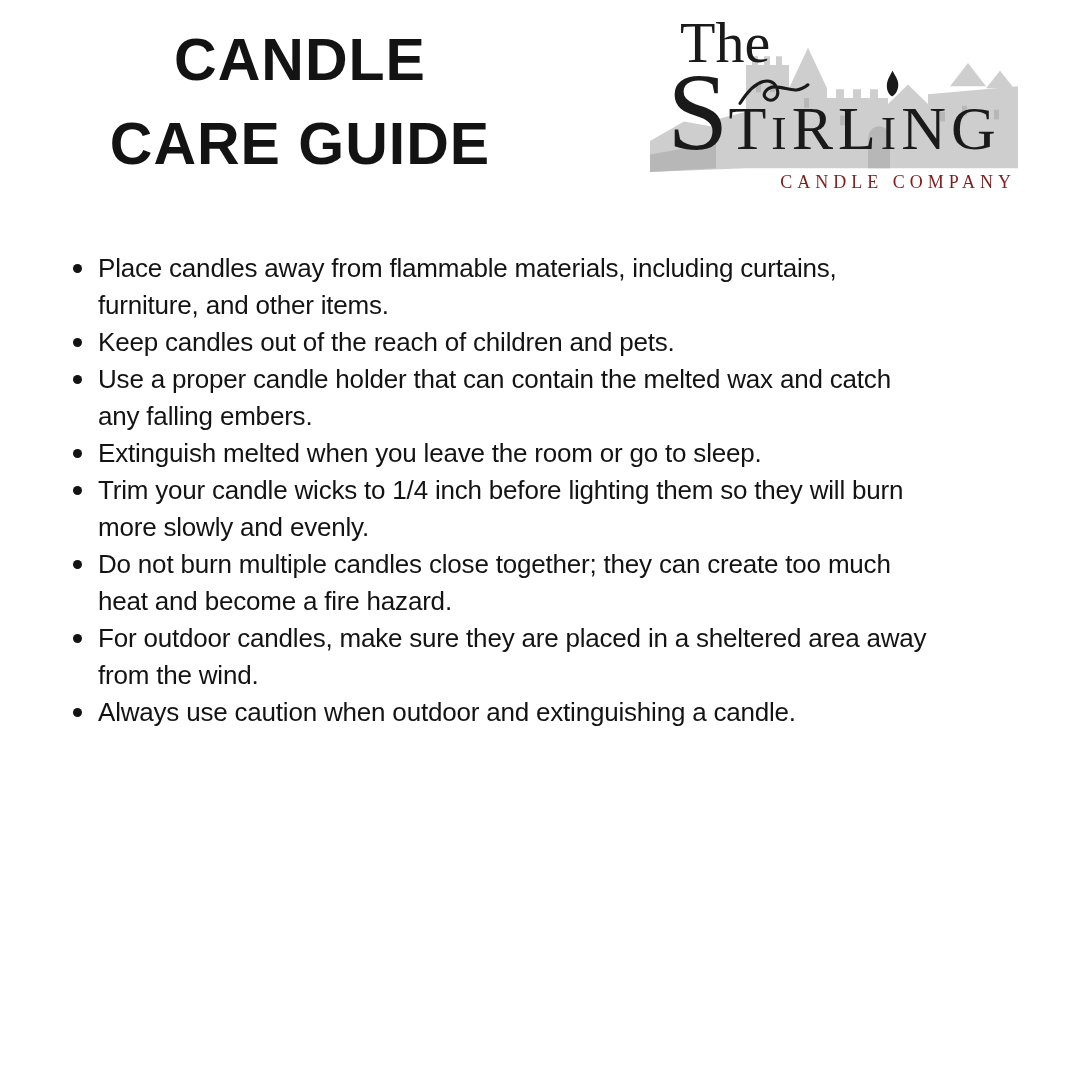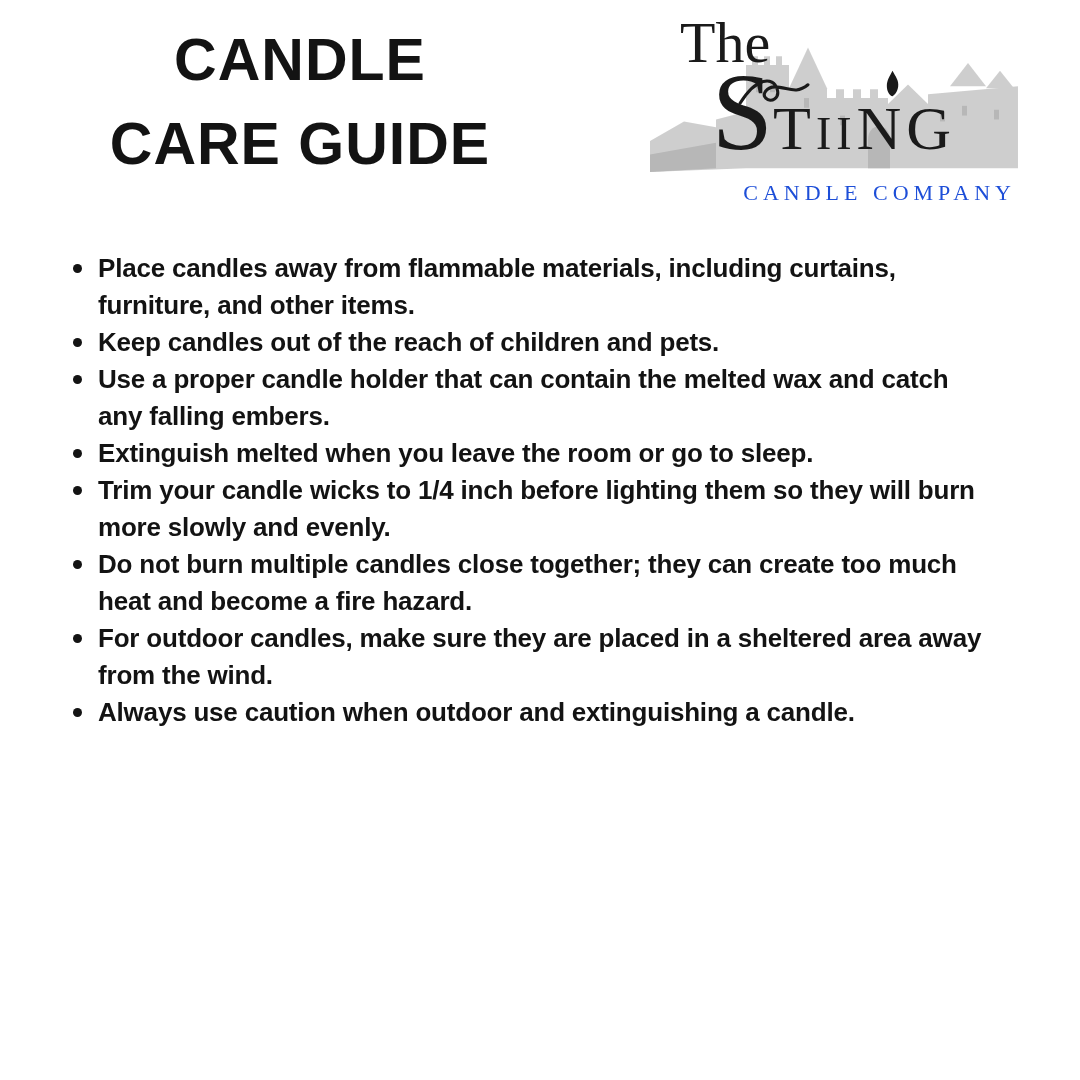--- a/index.html
+++ b/index.html
@@ -84,26 +84,26 @@
     left: 234px;
     top: 60px;
     width: 17px;
     height: 28px;
     z-index: 3;
     color: #1a1a1a;
   }
   .logo-subtitle {
     position: absolute;
     right: 2px;
-    top: 170px;
-    font-size: 22px;
+    top: 162px;
+    font-size: 18px;
     letter-spacing: 5px;
     white-space: nowrap;
     z-index: 2;
-    color: #1d4ed8;
+    color: #7f1d1d;
   }
 
   
   .tips {
     position: absolute;
     left: 62px;
     top: 250px;
     width: 952px;
     margin: 0;
     padding: 0;
@@ -117,21 +117,21 @@
   .tip::before {
     content: "";
     position: absolute;
     left: 11px;
     top: 14px;
     width: 9px;
     height: 9px;
     border-radius: 50%;
     background: currentColor;
   }
-  .tip-text { white-space: pre-line; font-weight: bold; }
+  .tip-text { white-space: pre-line; }
 
   
   .candle-art {
     position: absolute;
     left: 430px;
     top: 836px;
     width: 220px;
     height: 236px;
     color: var(--text, #131313);
   }
@@ -178,21 +178,21 @@
       </g>
     </svg>
 
     <span class="logo-the">The</span>
 
     <svg class="logo-flourish" viewBox="0 0 70 34" aria-hidden="true">
       <path d="M2,28 C18,2 34,2 38,14 C41,23 32,28 27,23 C23,19 28,12 36,12 C48,12 56,20 68,10" fill="none" stroke="currentColor" stroke-width="3" stroke-linecap="round"></path>
     </svg>
 
     <div class="logo-wordmark">
-      <span class="logo-s">S</span><span class="logo-seg">T</span><span class="logo-i">I</span><span class="logo-i">I</span><span class="logo-seg">NG</span>
+      <span class="logo-s">S</span><span class="logo-seg">T</span><span class="logo-i">I</span><span class="logo-seg">RL</span><span class="logo-i">I</span><span class="logo-seg">NG</span>
     </div>
 
     <svg class="logo-flame" viewBox="0 0 18 28" aria-hidden="true">
       <path d="M9,0 C12,6 16,10 15,17 C14,23 11,26 9,27 C6,26 3,22 3,16 C3,10 6,6 9,0 Z" fill="currentColor"></path>
     </svg>
 
     <div class="logo-subtitle">CANDLE COMPANY</div>
   </div>
 
   <ul class="tips">

